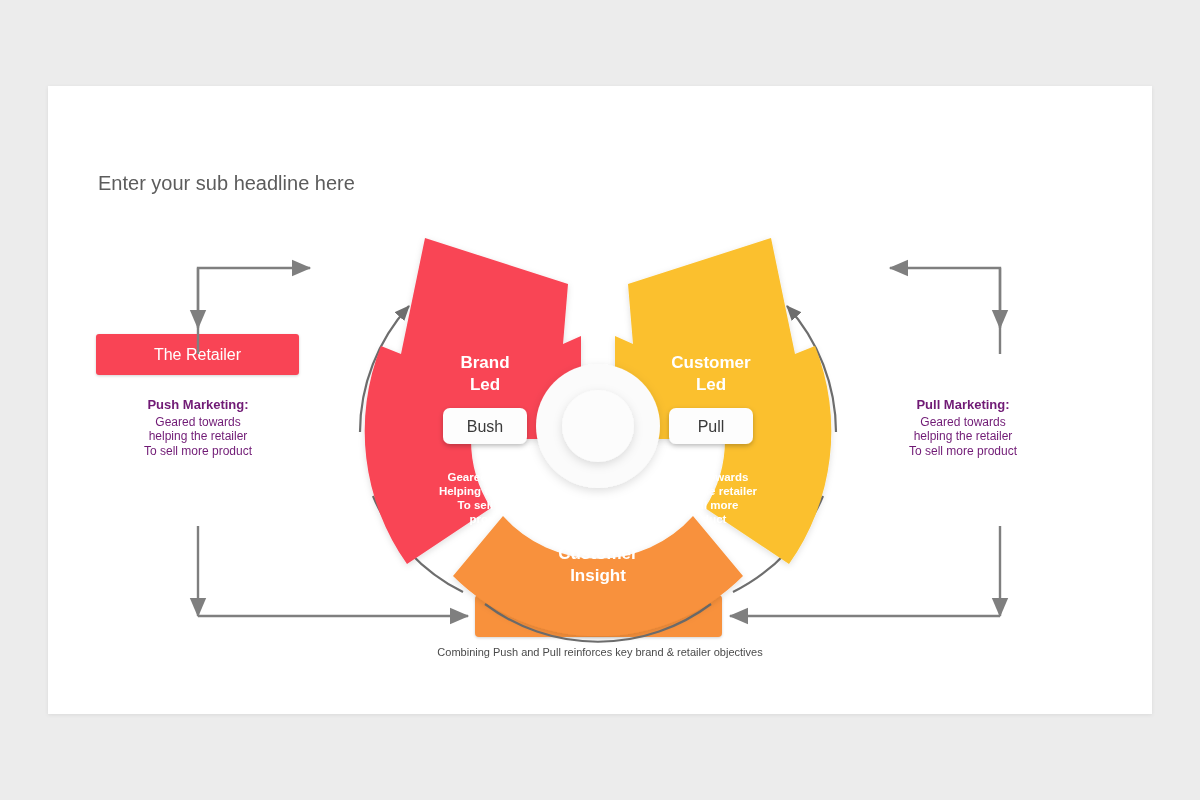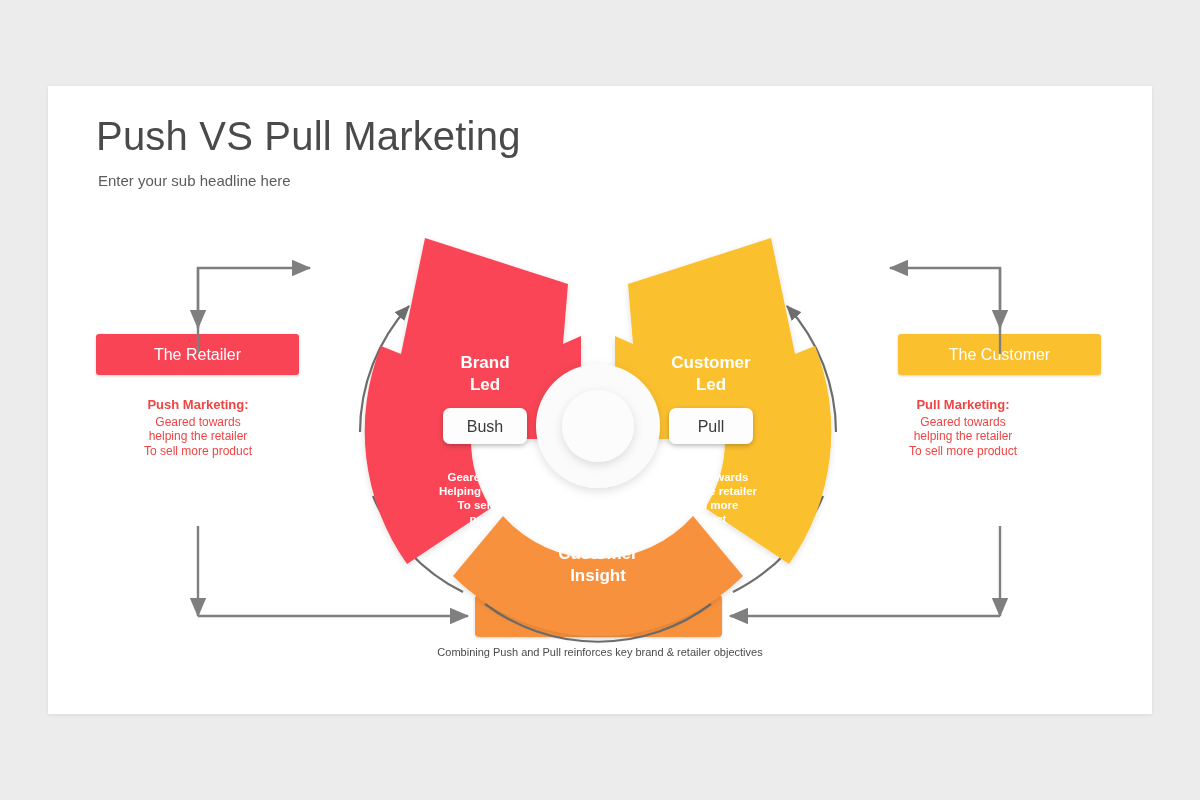--- a/index.html
+++ b/index.html
@@ -29,21 +29,21 @@
     font-size: 40px;
     font-weight: 400;
     color: #4a4a4a;
     letter-spacing: 0.2px;
     white-space: nowrap;
   }
   #subtitle {
     position: absolute;
     left: 50px;
     top: 86px;
-    font-size: 15px;
+    font-size: 20px;
     font-weight: 400;
     color: #5c5c5c;
     white-space: nowrap;
   }
   .side-box {
     position: absolute;
     width: 203px;
     height: 41px;
     border-radius: 3px;
     display: flex;
@@ -62,21 +62,21 @@
   #box-customer-right {
     left: 850px;
     top: 248px;
     background: #FBC02D;
   }
   .side-caption {
     position: absolute;
     width: 230px;
     text-align: center;
     font-size: 12px;
-    color: #ef4444;
+    color: #701a75;
     line-height: 14.6px;
   }
   .side-caption .cap-head {
     font-weight: bold;
     font-size: 13px;
     display: block;
     margin-bottom: 2px;
   }
   #caption-left { left: 35px; top: 312px; }
   #caption-right { left: 800px; top: 312px; }
@@ -139,36 +139,32 @@
     stroke: #6e6e6e;
     stroke-width: 2.2;
     fill: none;
   }
 </style>
 </head>
 <body>
 
 <div id="slide">
 
-  <div id="title">Push VS Pull Marketing</div>
   <div id="subtitle">Enter your sub headline here</div>
 
   <div class="side-box" id="box-retailer-left">
     <span>The Retailer</span>
   </div>
   <div class="side-caption" id="caption-left">
     <span class="cap-head">Push Marketing:</span>
     <span>Geared towards</span><br>
     <span>helping the retailer</span><br>
     <span>To sell more product</span>
   </div>
 
-  <div class="side-box" id="box-customer-right">
-    <span>The Customer</span>
-  </div>
   <div class="side-caption" id="caption-right">
     <span class="cap-head">Pull Marketing:</span>
     <span>Geared towards</span><br>
     <span>helping the retailer</span><br>
     <span>To sell more product</span>
   </div>
 
   <div id="box-retailer-bottom">
     <span>The Retailer</span>
   </div>

